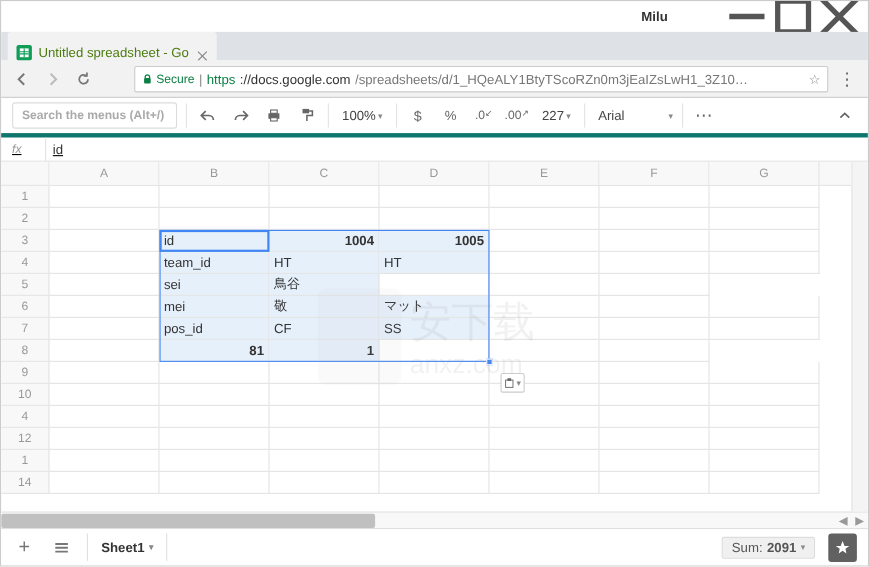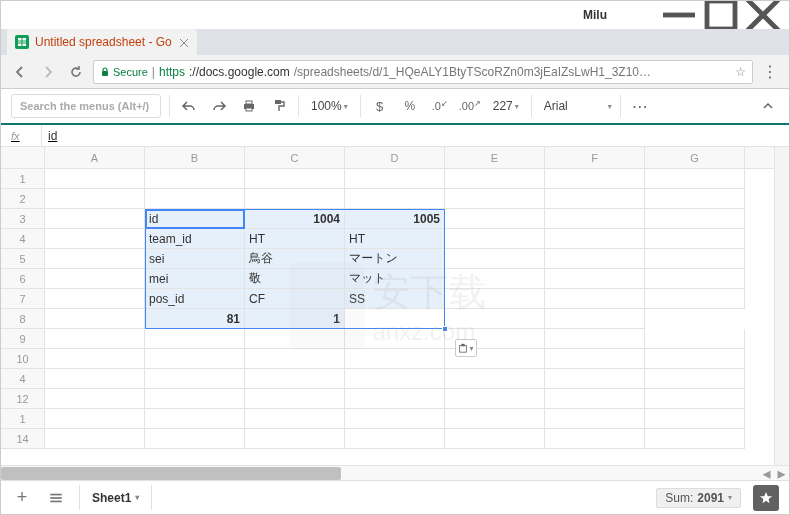--- a/index.html
+++ b/index.html
@@ -5,41 +5,41 @@
   * { box-sizing: border-box; margin: 0; padding: 0; font-family: Arial, sans-serif; }
   body { width: 790px; height: 515px; overflow: hidden; background: #fff; border: 1px solid #ccc; display: flex; flex-direction: column; }
 
   
   .titlebar { height: 28px; display: flex; align-items: center; justify-content: flex-end; padding: 0 6px; gap: 2px; }
   .titlebar .brand { font-size: 12px; font-weight: bold; color: #333; margin-right: 50px; }
   .winbtn { width: 40px; height: 28px; display: flex; align-items: center; justify-content: center; font-size: 12px; color: #555; }
 
   
   .tabrow { height: 26px; background: #dee1e6; display: flex; align-items: flex-end; padding-left: 6px; }
-  .tab { background: #f2f2f2; height: 26px; width: 190px; display: flex; align-items: center; padding: 0 8px; border-radius: 3px 3px 0 0; font-size: 12px; color: #c2410c; gap: 6px; }
+  .tab { background: #f2f2f2; height: 26px; width: 190px; display: flex; align-items: flex-end; padding: 0 8px; border-radius: 3px 3px 0 0; font-size: 12px; color: #4d7c0f; gap: 6px; }
   .tab .favicon { width: 14px; height: 14px; background: #0f9d58; border-radius: 2px; display: flex; align-items: center; justify-content: center; }
   .tab .favicon svg { width: 10px; height: 10px; fill: #fff; }
   .tab .label { flex: 1; white-space: nowrap; overflow: hidden; text-overflow: ellipsis; }
   .tab .close { width: 10px; height: 10px; }
 
   
   .addr { height: 34px; border-bottom: 1px solid #ccc; display: flex; align-items: center; padding: 0 8px; gap: 6px; background: #f2f2f2; }
   .navbtn { width: 22px; height: 22px; display: flex; align-items: center; justify-content: center; color: #777; }
   .navbtn svg { width: 16px; height: 16px; }
-  .urlbox { flex: 1; height: 24px; background: #fff; border: 1px solid #ccc; border-radius: 2px; display: flex; align-items: center; padding: 0 6px; gap: 4px; font-size: 12px; }
+  .urlbox { flex: 1; height: 24px; background: #fff; border: 1px solid #ccc; border-radius: 2px; display: flex; align-items: center; padding: 0 6px; gap: 4px; font-size: 12px; margin-left: 29px; }
   .secure { color: #0b8043; font-size: 11px; display: flex; align-items: center; gap: 3px; }
   .secure svg { width: 10px; height: 10px; fill: #0b8043; }
   .url-pre { color: #0b8043; font-size: 12px; }
   .url-host { color: #333; font-size: 12px; }
   .url-rest { color: #777; font-size: 12px; white-space: nowrap; overflow: hidden; text-overflow: ellipsis; flex: 1; }
   .star { color: #888; }
   .menudots { width: 22px; color: #666; font-size: 16px; text-align: center; }
 
   
-  .g-toolbar { height: 36px; border-bottom: 2px solid #0f766e; display: flex; align-items: center; padding: 0 10px; gap: 8px; justify-content: flex-end; }
+  .g-toolbar { height: 36px; border-bottom: 4px solid #0f766e; display: flex; align-items: center; padding: 0 10px; gap: 8px; justify-content: flex-end; }
   .menu-search { width: 150px; height: 24px; border: 1px solid #dcdcdc; border-radius: 3px; font-size: 11px; color: #aaa; padding: 0 8px; display: flex; align-items: center; }
   .divider { width: 1px; height: 22px; background: #e3e3e3; }
   .tbtn { width: 22px; height: 22px; display: flex; align-items: center; justify-content: center; color: #666; }
   .tbtn svg { width: 16px; height: 16px; }
   .zoom { font-size: 12px; color: #444; padding: 0 4px; display: flex; align-items: center; gap: 2px; }
   .fontname { font-size: 12px; color: #444; padding: 0 4px; width: 60px; }
   .arrow-down-s { font-size: 8px; color: #888; }
   .more-dots { color: #666; }
   .collapse { margin-left: auto; }
 
@@ -290,21 +290,20 @@
             <div class="cell w-d sel">HT</div>
             <div class="cell w-e"></div>
             <div class="cell w-f"></div>
             <div class="cell w-g"></div>
           </div>
           <div class="row">
             <div class="rowh">5</div>
             <div class="cell w-a"></div>
             <div class="cell w-b sel">sei</div>
             <div class="cell w-c sel">鳥谷</div>
-            <div class="cell w-d sel">マートン</div>
             <div class="cell w-e"></div>
             <div class="cell w-f"></div>
             <div class="cell w-g"></div>
           </div>
           <div class="row">
             <div class="rowh">6</div>
             <div class="cell w-a"></div>
             <div class="cell w-b sel">mei</div>
             <div class="cell w-c sel">敬</div>
             <div class="cell w-d sel">マット</div>

